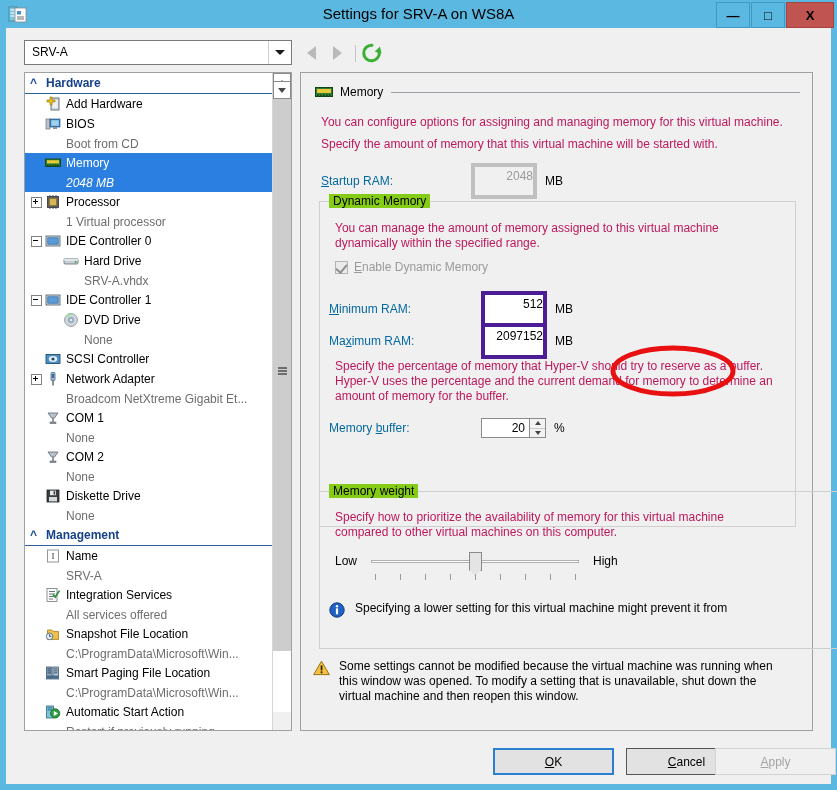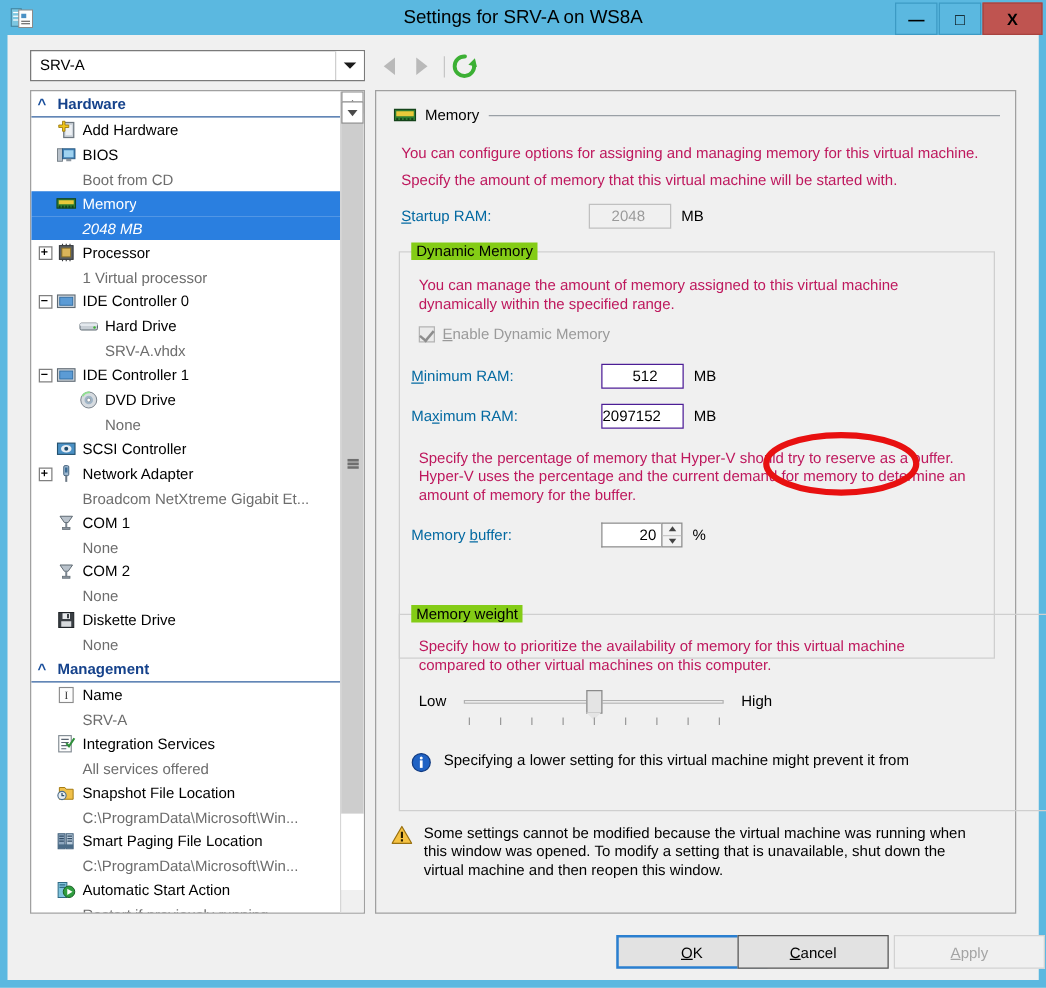--- a/index.html
+++ b/index.html
@@ -83,22 +83,22 @@
   .sechead{position:absolute;left:14px;top:10px;width:485px;height:18px;display:flex;align-items:center;}
   .sechead .ico{width:18px;height:14px;margin-right:7px;}
   .sechead .t{font-size:12px;color:#000;margin-right:8px;white-space:nowrap;}
   .sechead .rule{flex:1;height:1px;background:#9aa0a6;}
 
   .ptxt{position:absolute;font-size:12px;color:#be185d;line-height:15px;}
 
   .fieldrow{position:absolute;display:flex;align-items:center;}
   .flabel{font-size:12px;color:#0369a1;}
   .flabel u{text-decoration:underline;}
-  .tbox{width:66px;height:20px;border:1px solid #4c1d95;background:#fff;box-sizing:border-box;
-    text-align:right;padding-right:20px;line-height:18px;font-size:12px;color:#000;}
+  .tbox{width:66px;height:36px;border:4px solid #4c1d95;background:#fff;box-sizing:border-box;
+    text-align:right;padding-right:0;line-height:18px;font-size:12px;color:#000;}
   .tbox.dis{background:#f0f0f0;border-color:#c0c0c0;color:#9a9a9a;}
   .unit{font-size:12px;color:#000;margin-left:8px;}
 
   .gbox{position:absolute;border:1px solid #cfcfcf;box-sizing:border-box;}
   .gbox>.cap{position:absolute;left:9px;top:-8px;background:#84cc16;padding:0 4px;font-size:12px;color:#000;}
 
   .cbrow{position:absolute;display:flex;align-items:center;}
   .cbox{width:13px;height:13px;border:1px solid #b4b4b4;background:#eaeaea;
     box-sizing:border-box;position:relative;margin-right:6px;}
   .cbox .tick{position:absolute;left:2px;top:0px;width:5px;height:9px;
@@ -612,21 +612,21 @@
 
       <svg class="annot" viewBox="0 0 128 54">
         <ellipse cx="64" cy="27" rx="60" ry="23" fill="none" stroke="#e81010" stroke-width="5"></ellipse>
       </svg>
     </div>
 
     <div class="btnbar">
       <div class="btn def" style="left:487px;">
         <span><u>O</u>K</span>
       </div>
-      <div class="btn" style="left:584px;border-color:#555;text-align:right;">
+      <div class="btn" style="left:620px;border-color:#555;text-align:right;">
         <span><u>C</u>ancel</span>
       </div>
       <div class="btn dis" style="left:709px;">
         <span><u>A</u>pply</span>
       </div>
     </div>
 
   </div>
 </div>
 

